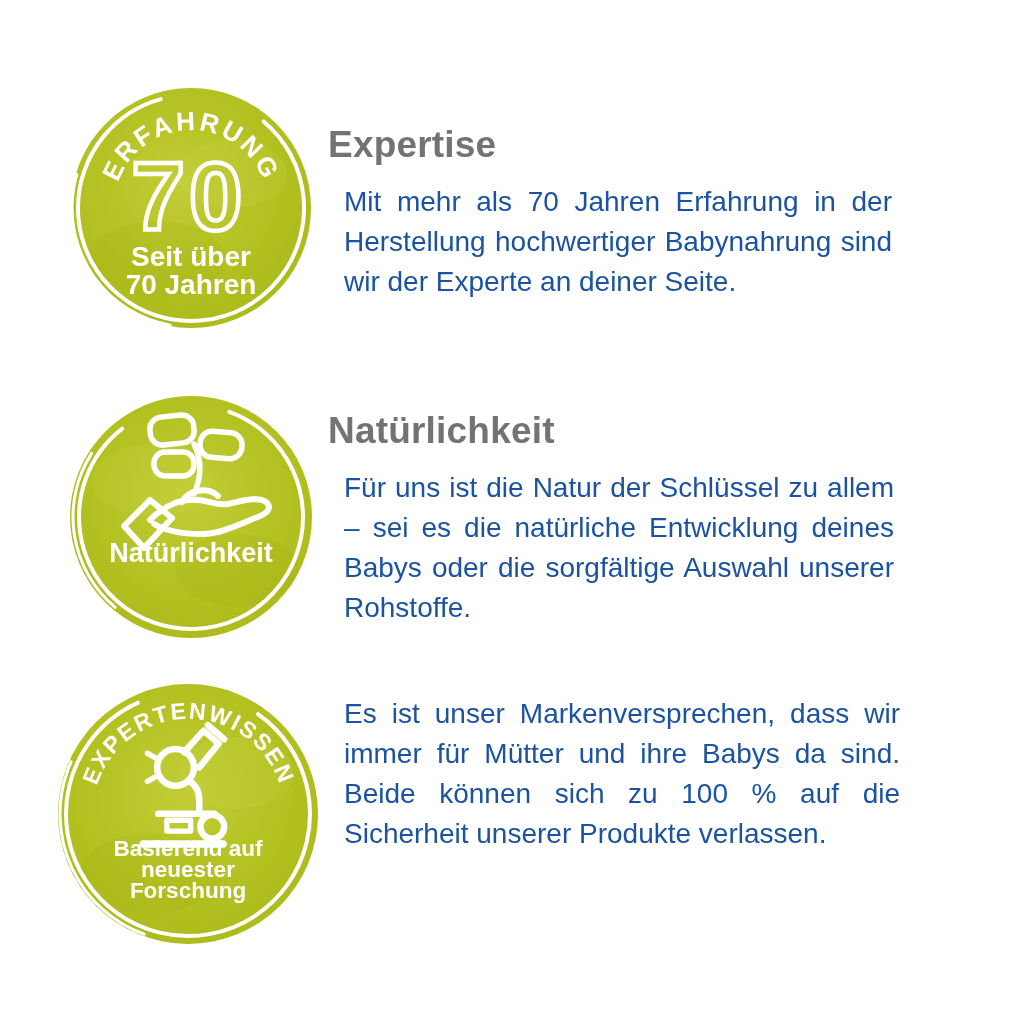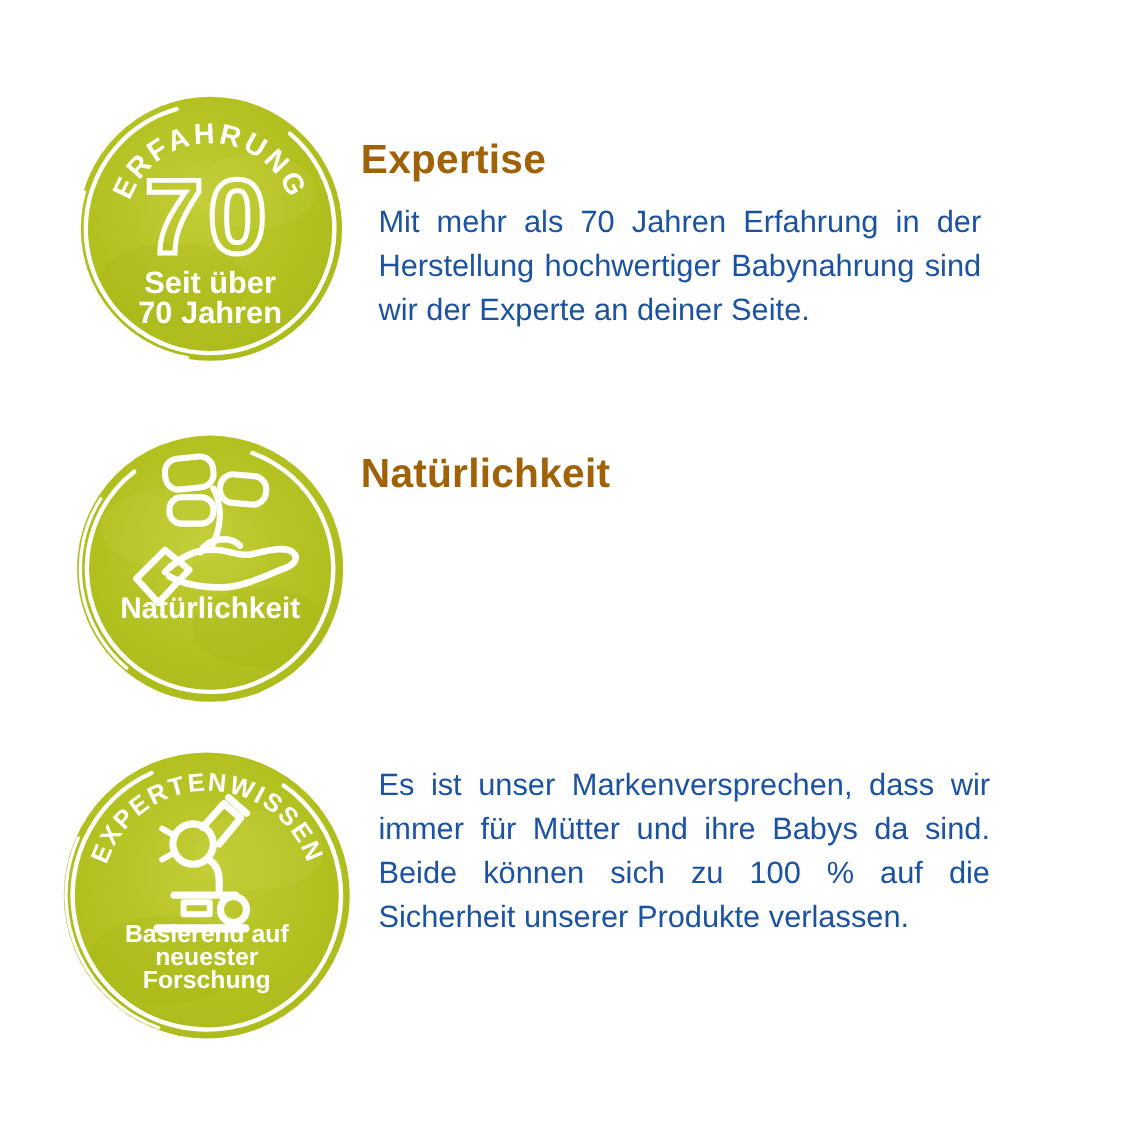--- a/index.html
+++ b/index.html
@@ -22,21 +22,21 @@
   .text-block {
     position: absolute;
     color: #1951a0;
   }
   .text-block h2 {
     margin: 0 0 16px 0;
     font-size: 37px;
     line-height: 42px;
     font-weight: bold;
     letter-spacing: 0.2px;
-    color: #a16207;
+    color: #737373;
   }
   .text-block p {
     margin: 16px;
     font-size: 28px;
     line-height: 40px;
     text-align: justify;
     color: #1b53a2;
   }
   
   .badge-1 { left: 62px;  top: 84px;  width: 258px; height: 258px; }
@@ -113,20 +113,21 @@
             <path d="M4 112 L30 86 L52 104 L24 134 Z"></path>
             <path d="M30 106 C44 92 60 84 78 86 C90 87 98 92 108 90 C122 87 138 82 146 88 C152 93 148 99 140 102 C120 110 100 120 82 120 C62 120 44 116 34 110"></path>
             <path d="M62 88 C68 76 88 72 98 82"></path>
           </g>
         </g>
         <text x="129" y="172" text-anchor="middle" font-size="27" font-weight="bold" fill="#ffffff">Natürlichkeit</text>
       </svg>
     </div>
     <div class="text-block text-2">
       <h2>Natürlichkeit</h2>
+      <p>Für uns ist die Natur der Schlüssel zu allem – sei es die natürliche Entwicklung deines Babys oder die sorgfältige Auswahl unserer Rohstoffe.</p>
     </div>
   </section>
 
   <section>
     <div class="badge badge-3">
       <svg width="266" height="272" viewBox="0 0 266 272" xmlns="http://www.w3.org/2000/svg">
         <defs>
           <radialGradient id="green3" cx="48%" cy="42%" r="75%">
             <stop offset="0%" stop-color="#c2cd36"></stop>
             <stop offset="55%" stop-color="#b2c020"></stop>

